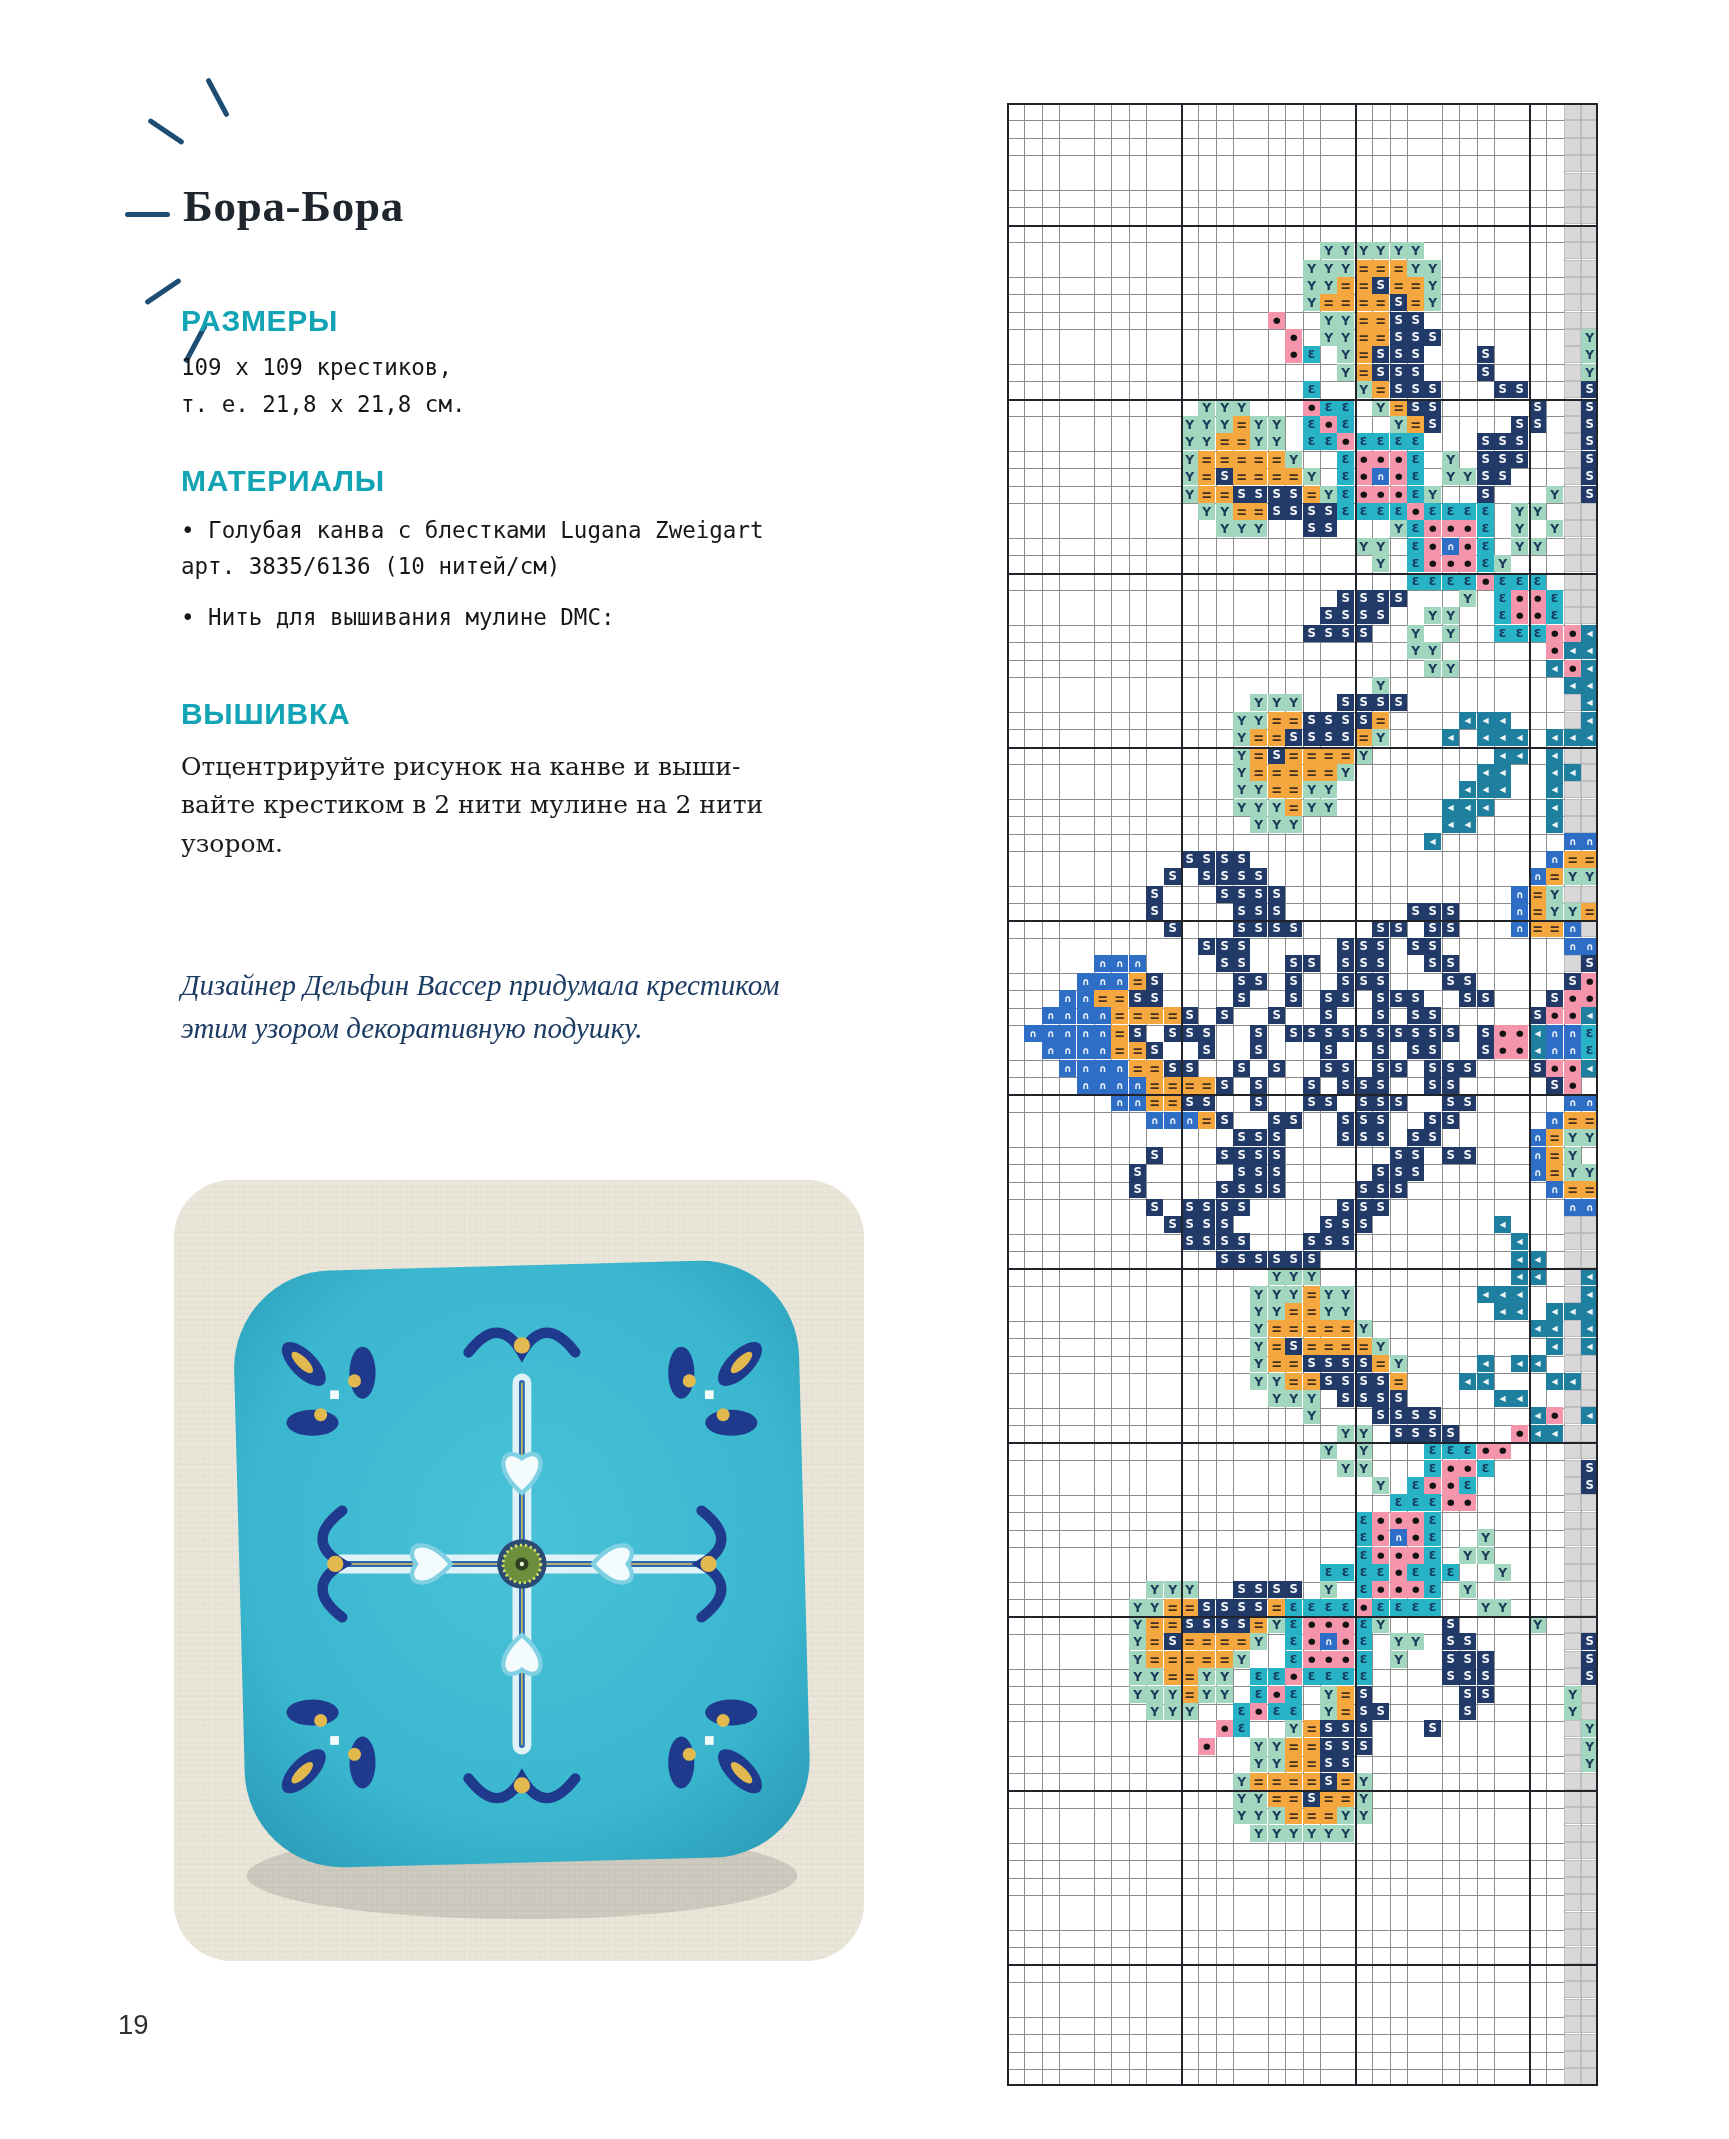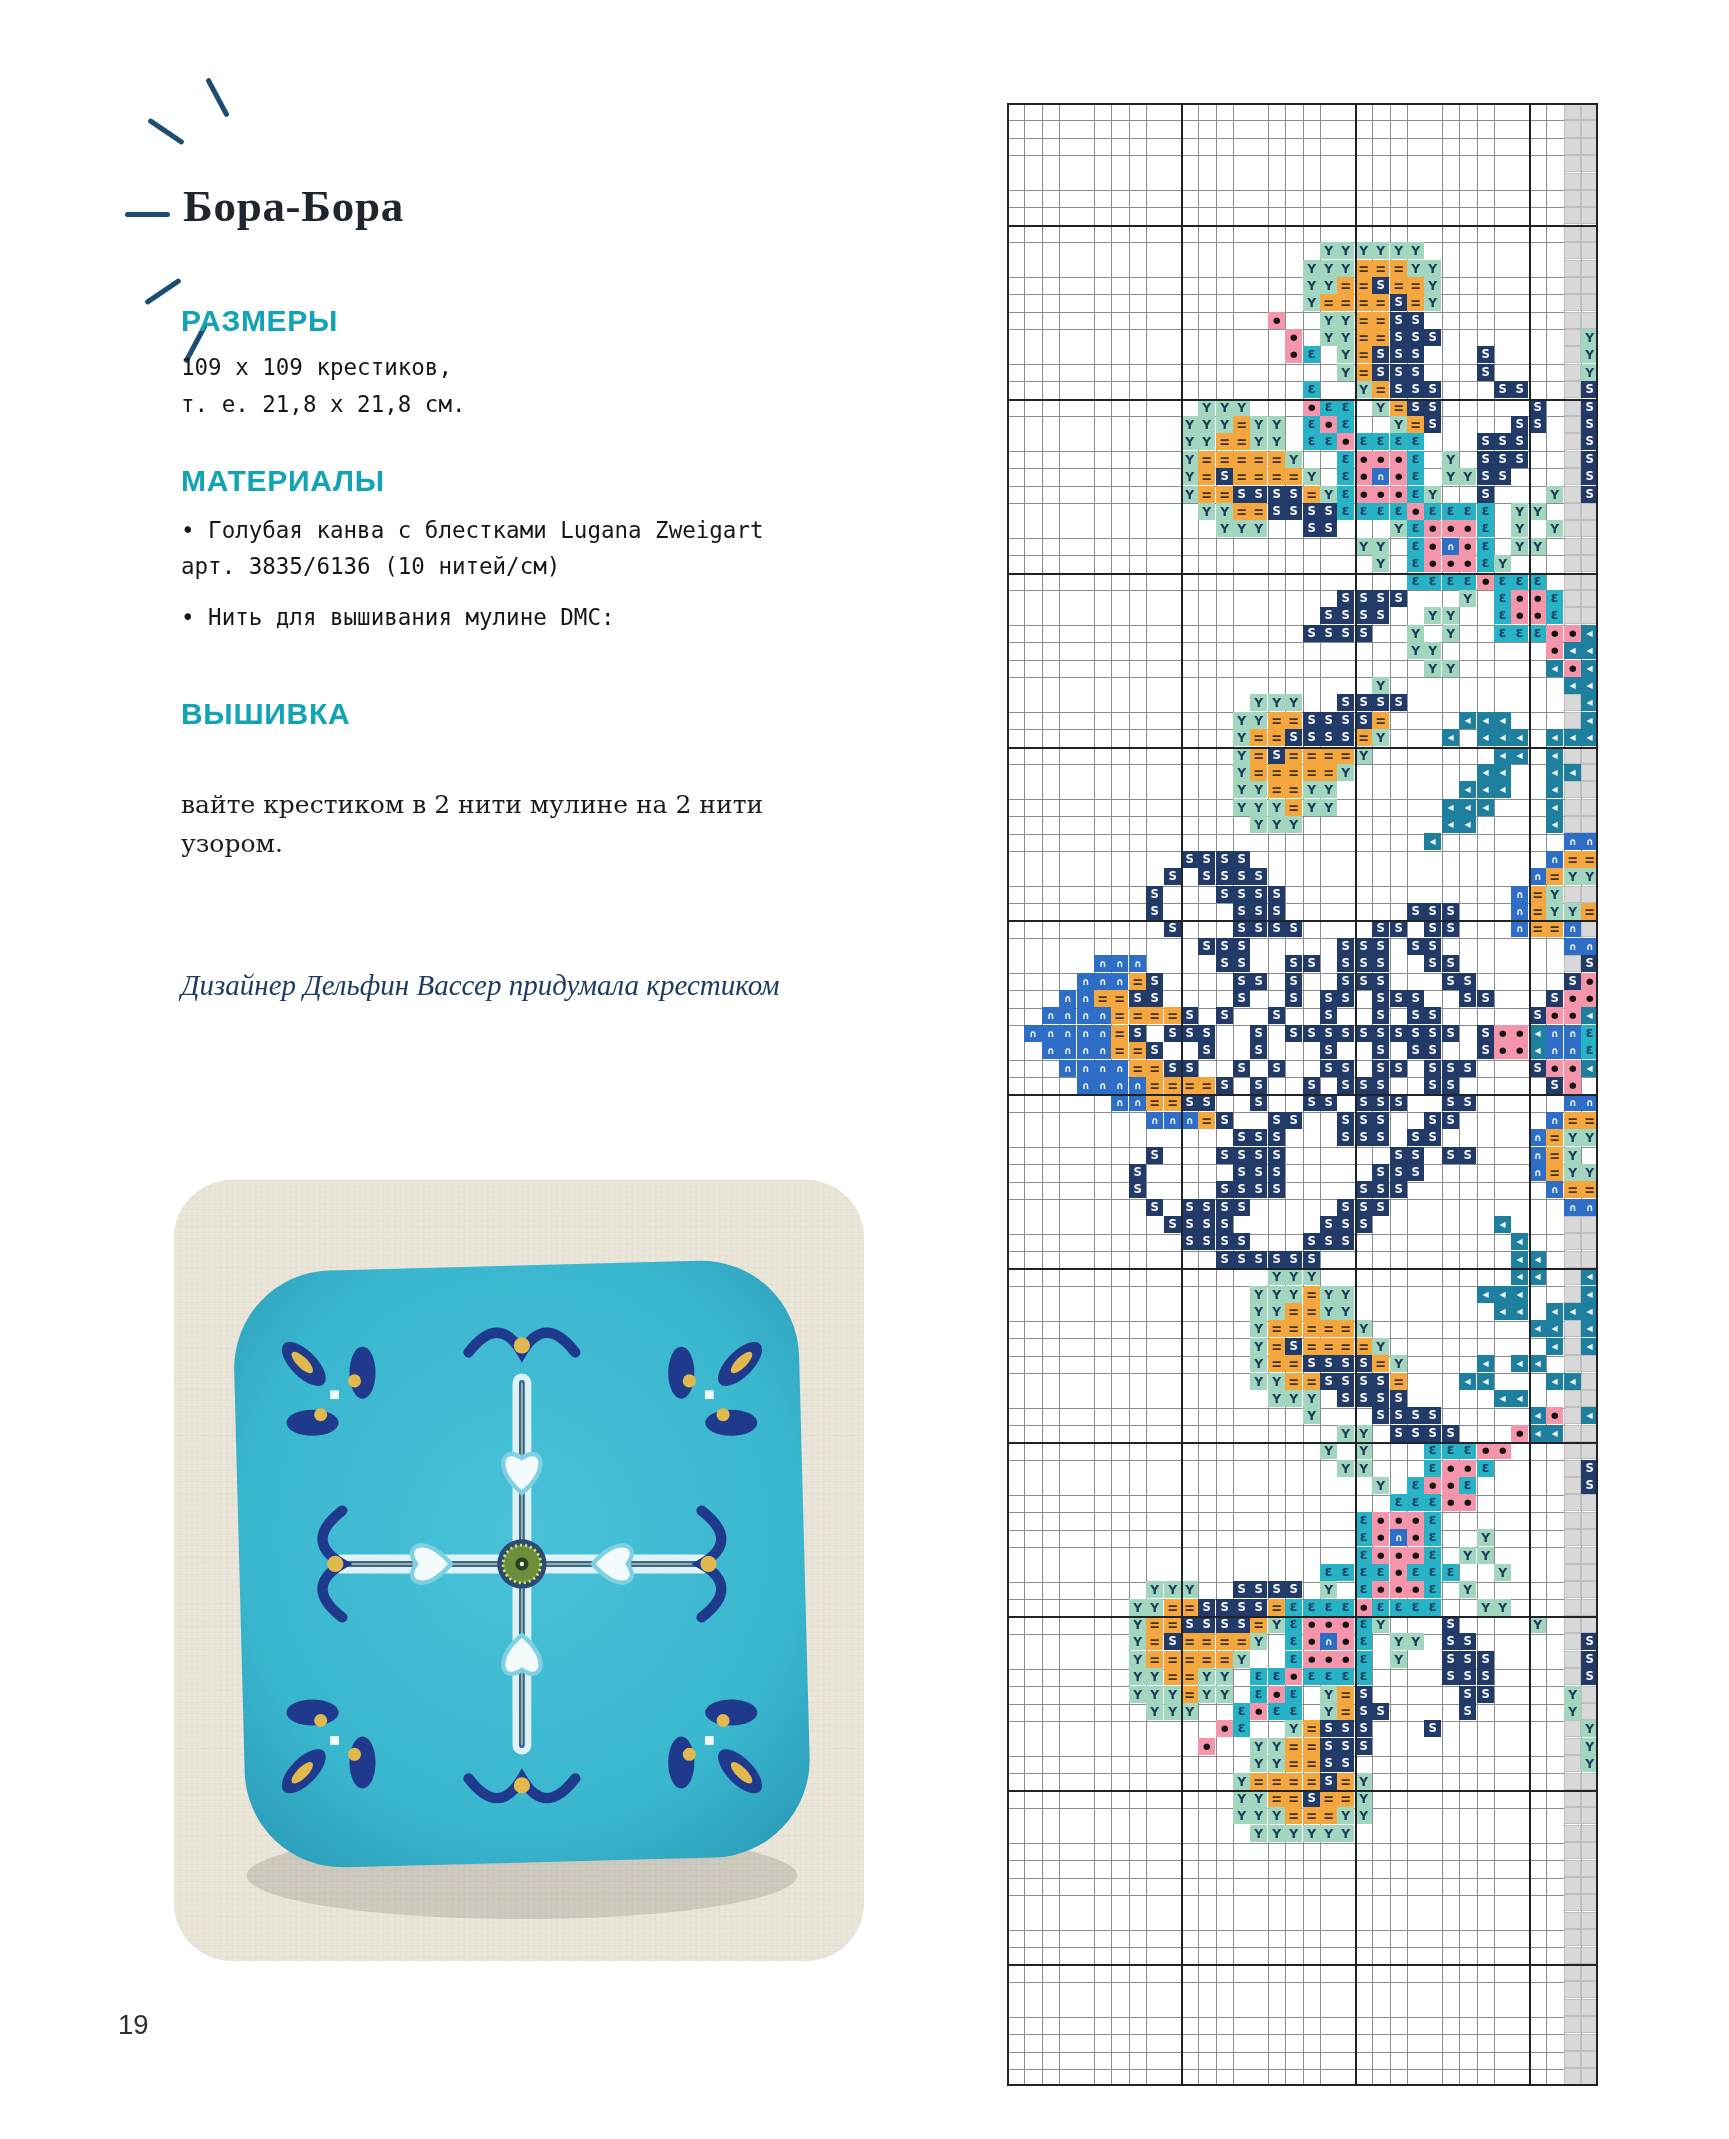--- a/index.html
+++ b/index.html
@@ -55,24 +55,26 @@
   <div class="sec-head" style="top:304px;">РАЗМЕРЫ</div>
   <div class="mono" style="top:349px;">109 х 109 крестиков,</div>
   <div class="mono" style="top:386px;">т. е. 21,8 х 21,8 см.</div>
 
   <div class="sec-head" style="top:464px;">МАТЕРИАЛЫ</div>
   <div class="mono" style="top:512px;">• Голубая канва с блестками Lugana Zweigart</div>
   <div class="mono" style="top:548px;">арт. 3835/6136 (10 нитей/см)</div>
   <div class="mono" style="top:599px;">• Нить для вышивания мулине DMC:</div>
 
   <div class="sec-head" style="top:697px;">ВЫШИВКА</div>
+  <div class="serifpara" style="top:748px;">Отцентрируйте рисунок на канве и выши-</div>
   <div class="serifpara" style="top:786px;">вайте крестиком в 2 нити мулине на 2 нити</div>
   <div class="serifpara" style="top:825px;">узором.</div>
 
   <div class="note" style="top:964px;">Дизайнер Дельфин Вассер придумала крестиком</div>
+  <div class="note" style="top:1007px;">этим узором декоративную подушку.</div>
 
   <div class="photo">
     <svg width="690" height="781" viewBox="0 0 952 1078">
       <defs>
         <radialGradient id="pg" cx="50%" cy="45%" r="70%">
           <stop offset="0%" stop-color="#49c2d8"></stop>
           <stop offset="70%" stop-color="#3ab6cf"></stop>
           <stop offset="100%" stop-color="#2b9db9"></stop>
         </radialGradient>
         <pattern id="linen" width="8" height="8" patternUnits="userSpaceOnUse">

